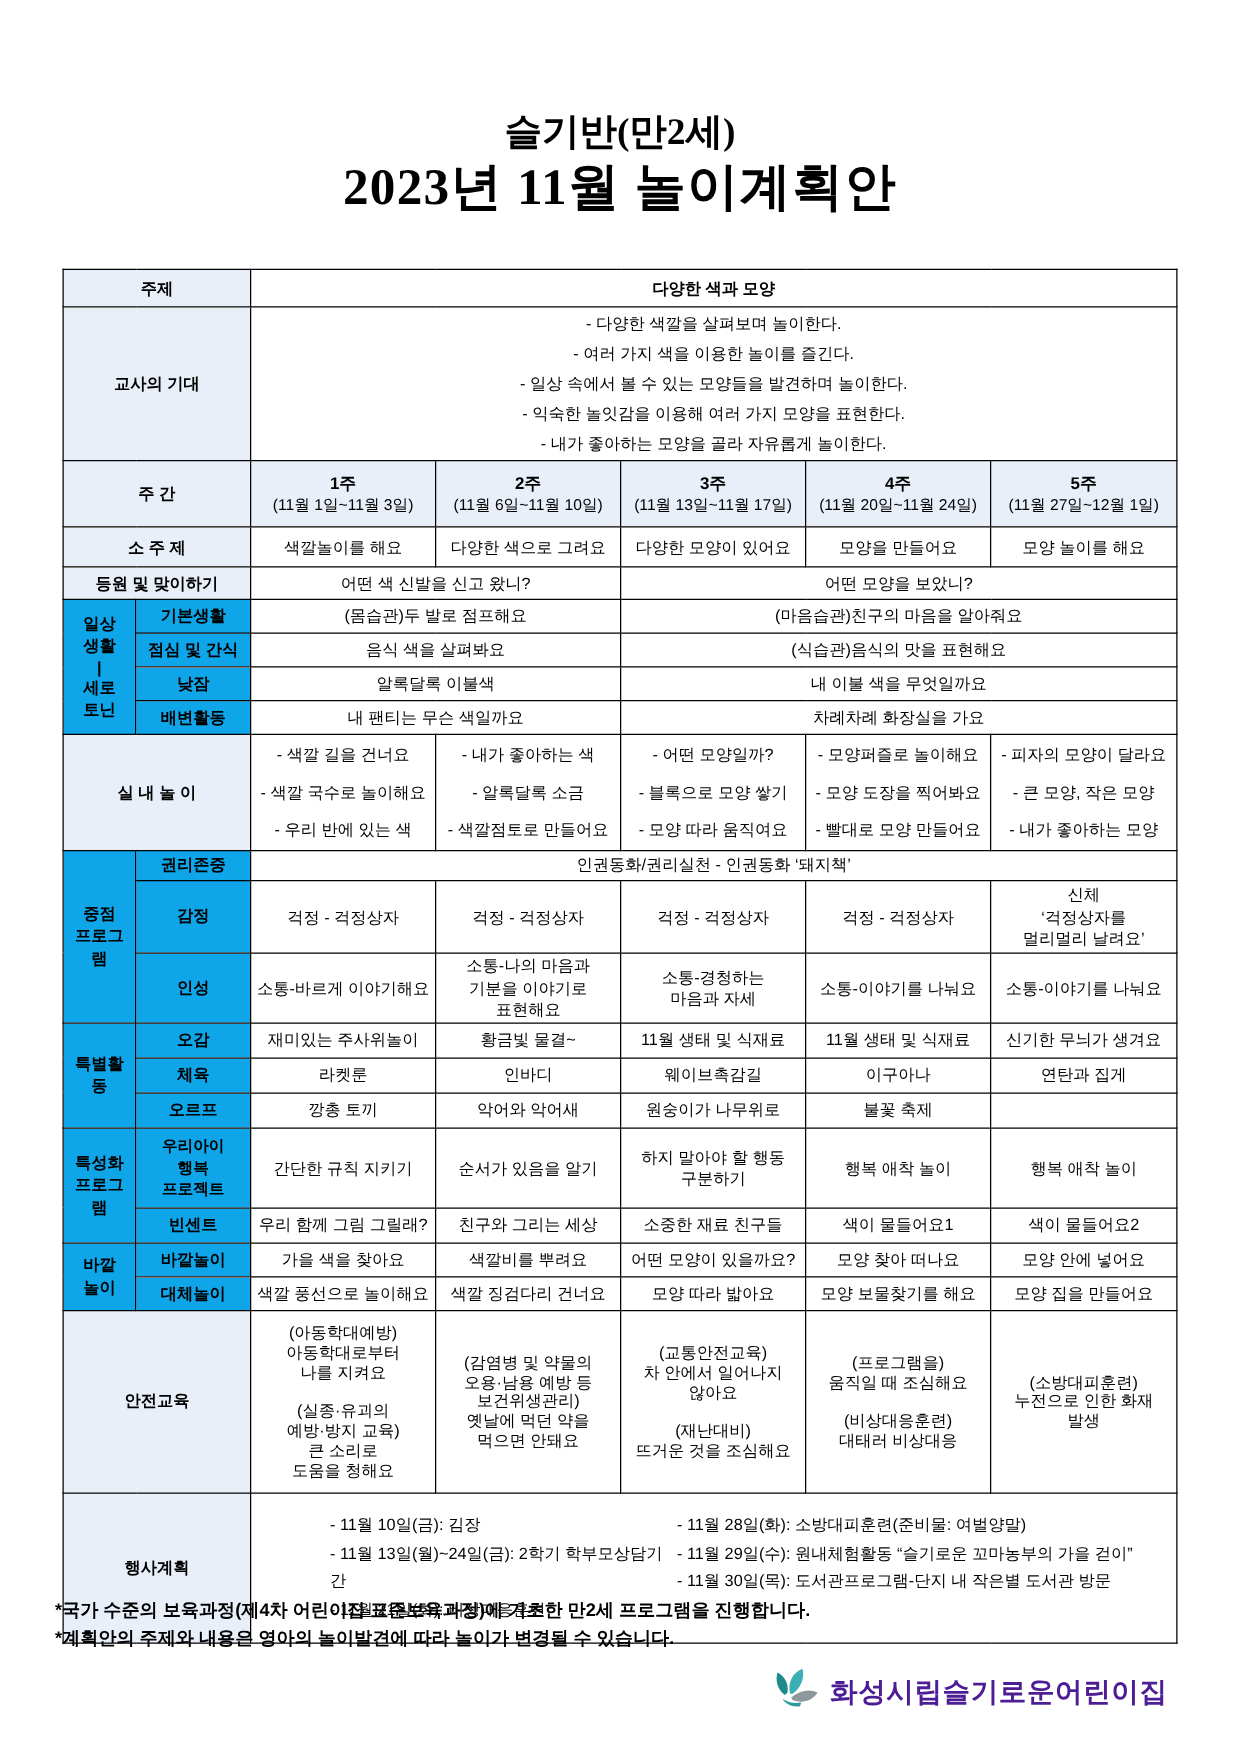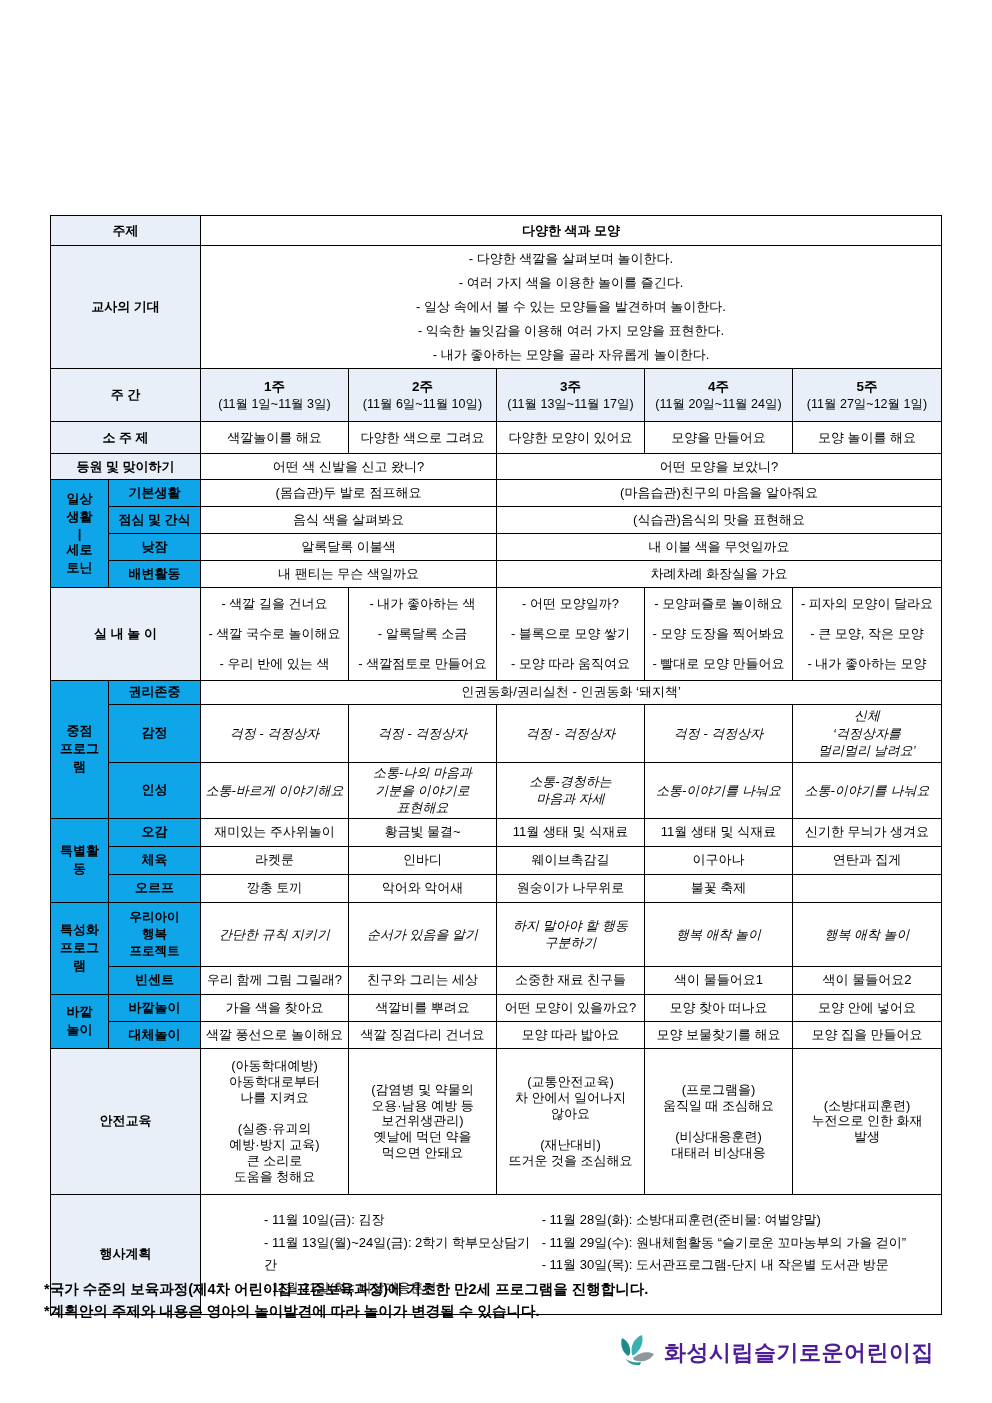--- a/index.html
+++ b/index.html
@@ -13,37 +13,41 @@
   table.plan{position:absolute;left:50px;top:195px;width:891px;border-collapse:collapse;table-layout:fixed;border:1.5px solid #000;margin-top:20px;}
   table.plan td{border:1px solid #000;font-size:13px;text-align:center;vertical-align:middle;padding:1px 3px;overflow:hidden;}
   .hdr{background:#e9eff8;font-weight:bold;font-size:14px;}
   .hdr-s{background:#0ea5e9;font-weight:bold;font-size:13.5px;}
   .pre{white-space:pre-line;}
   .leftal{text-align:left;padding-left:10px;}
   .expect{line-height:1.85;font-size:13px;}
   .wkname{font-weight:bold;font-size:13.5px;}
   .wkrange{font-weight:normal;font-size:12.5px;}
   .indoor-cell{line-height:2.3;font-size:12.5px;white-space:pre-line;}
-  .mid{line-height:1.35;white-space:pre-line;font-style:italic;}
+  .mid{line-height:1.35;white-space:pre-line;}
   .safety-cell{line-height:1.22;font-size:12.8px;white-space:pre-line;}
   .events-wrap{display:flex;text-align:left;font-size:13px;line-height:1.75;}
   .events-col-l{width:46%;padding-left:60px;box-sizing:border-box;white-space:pre-line;}
   .events-col-r{flex:1;white-space:pre-line;}
   .theme-val{font-weight:bold;font-size:14px;}
 
   .footnotes{position:absolute;left:44px;top:1278px;font-size:14.5px;font-weight:bold;line-height:1.55;white-space:pre-line;}
 
   .logo{position:absolute;right:58px;top:1332px;display:flex;align-items:center;gap:8px;}
   .logo-text{font-size:22px;font-weight:bold;color:#4c1d95;letter-spacing:0.5px;}
 </style>
 </head>
 <body>
 
 <div class="doc">
 
+  <div class="titles">
+    <div class="title1">슬기반(만2세)</div>
+    <div class="title2">2023년 11월 놀이계획안</div>
+  </div>
 
   <table class="plan">
     <colgroup>
       <col style="width:58px">
         <col style="width:92px">
       <col style="width:148px">
         <col style="width:148px">
         <col style="width:148px">
         <col style="width:148px">
         <col style="width:149px">

